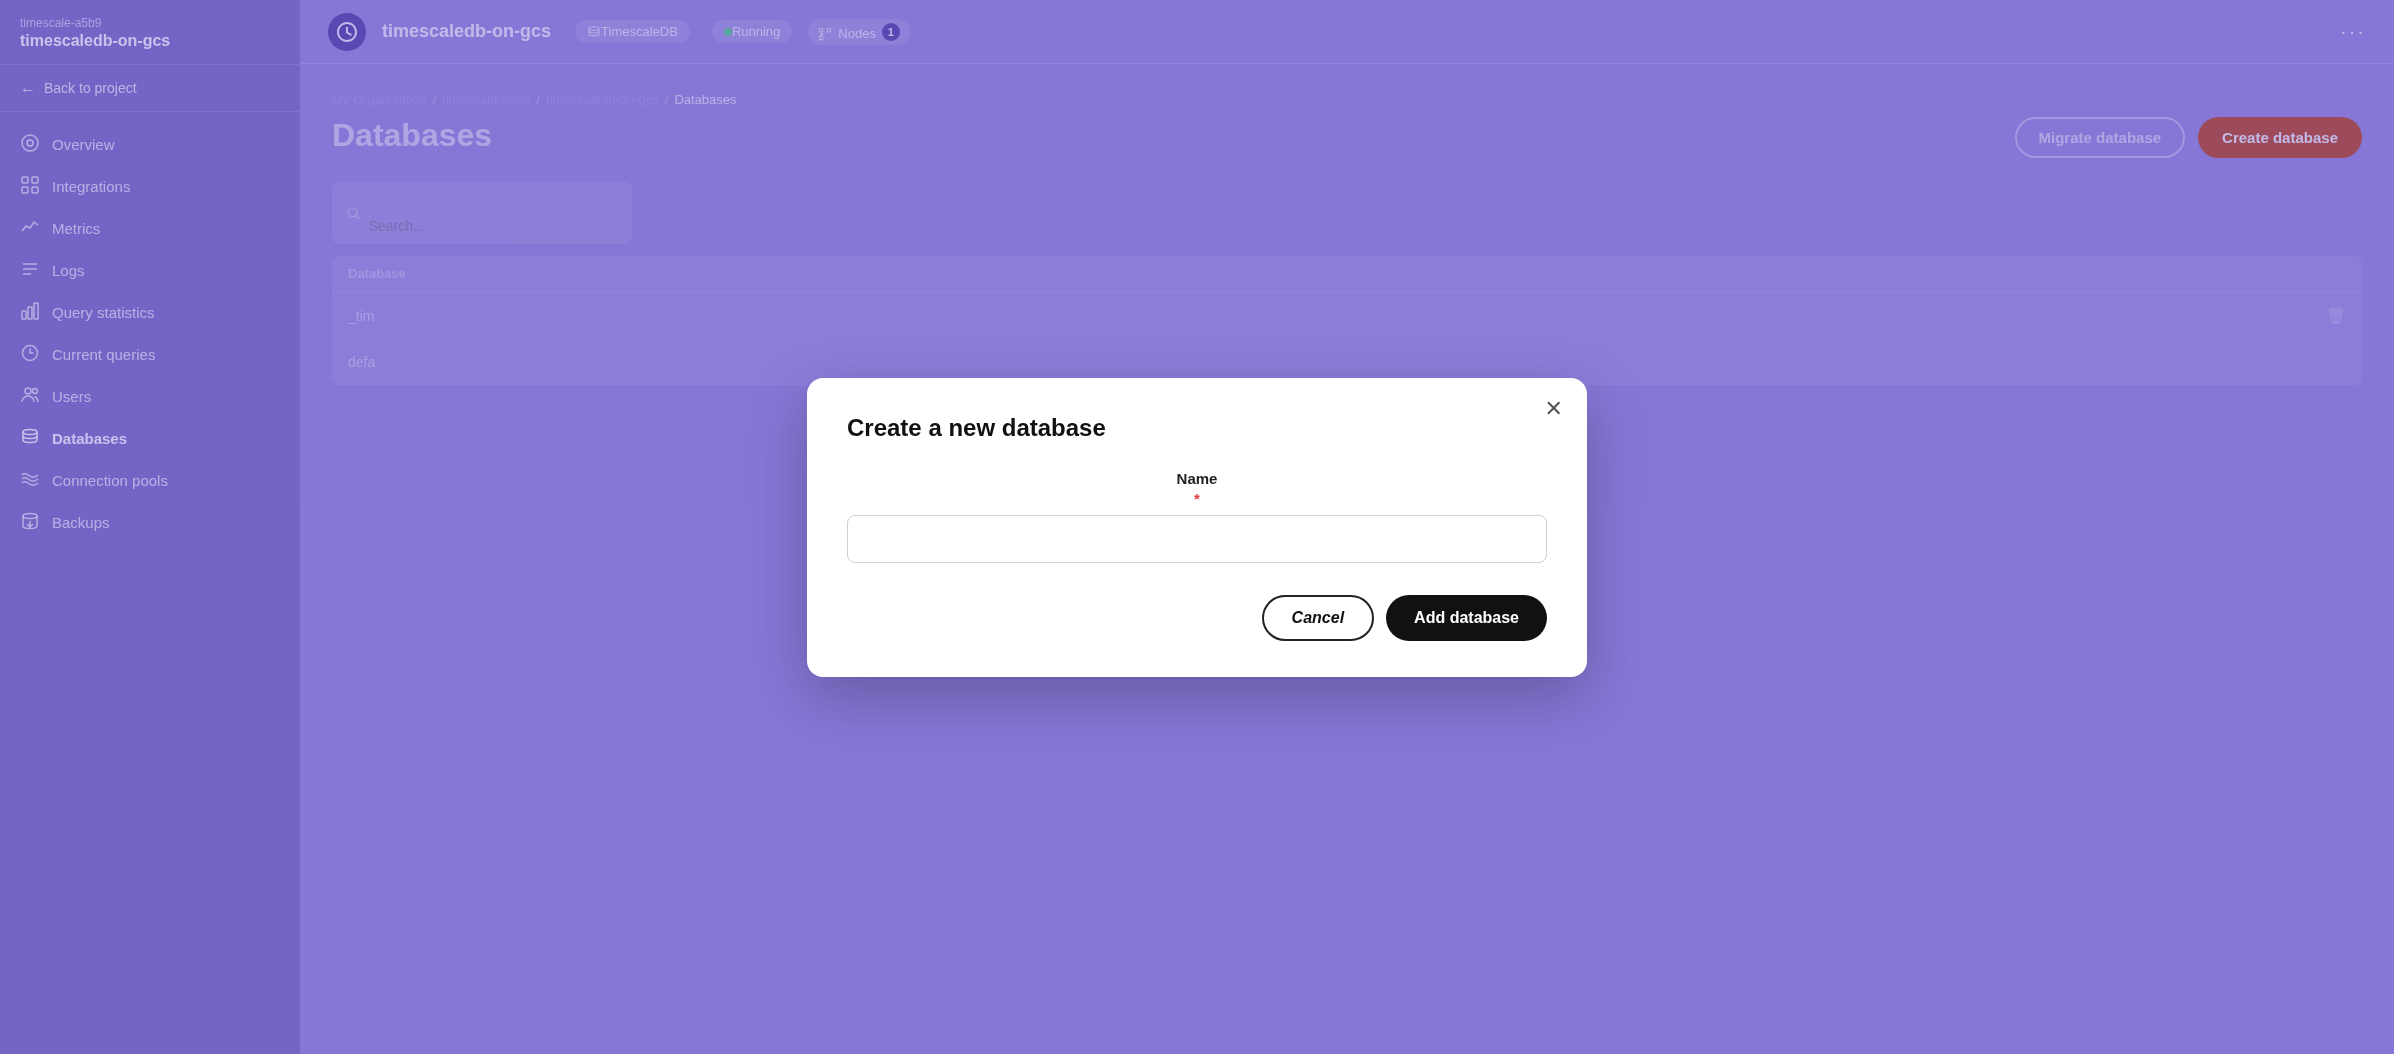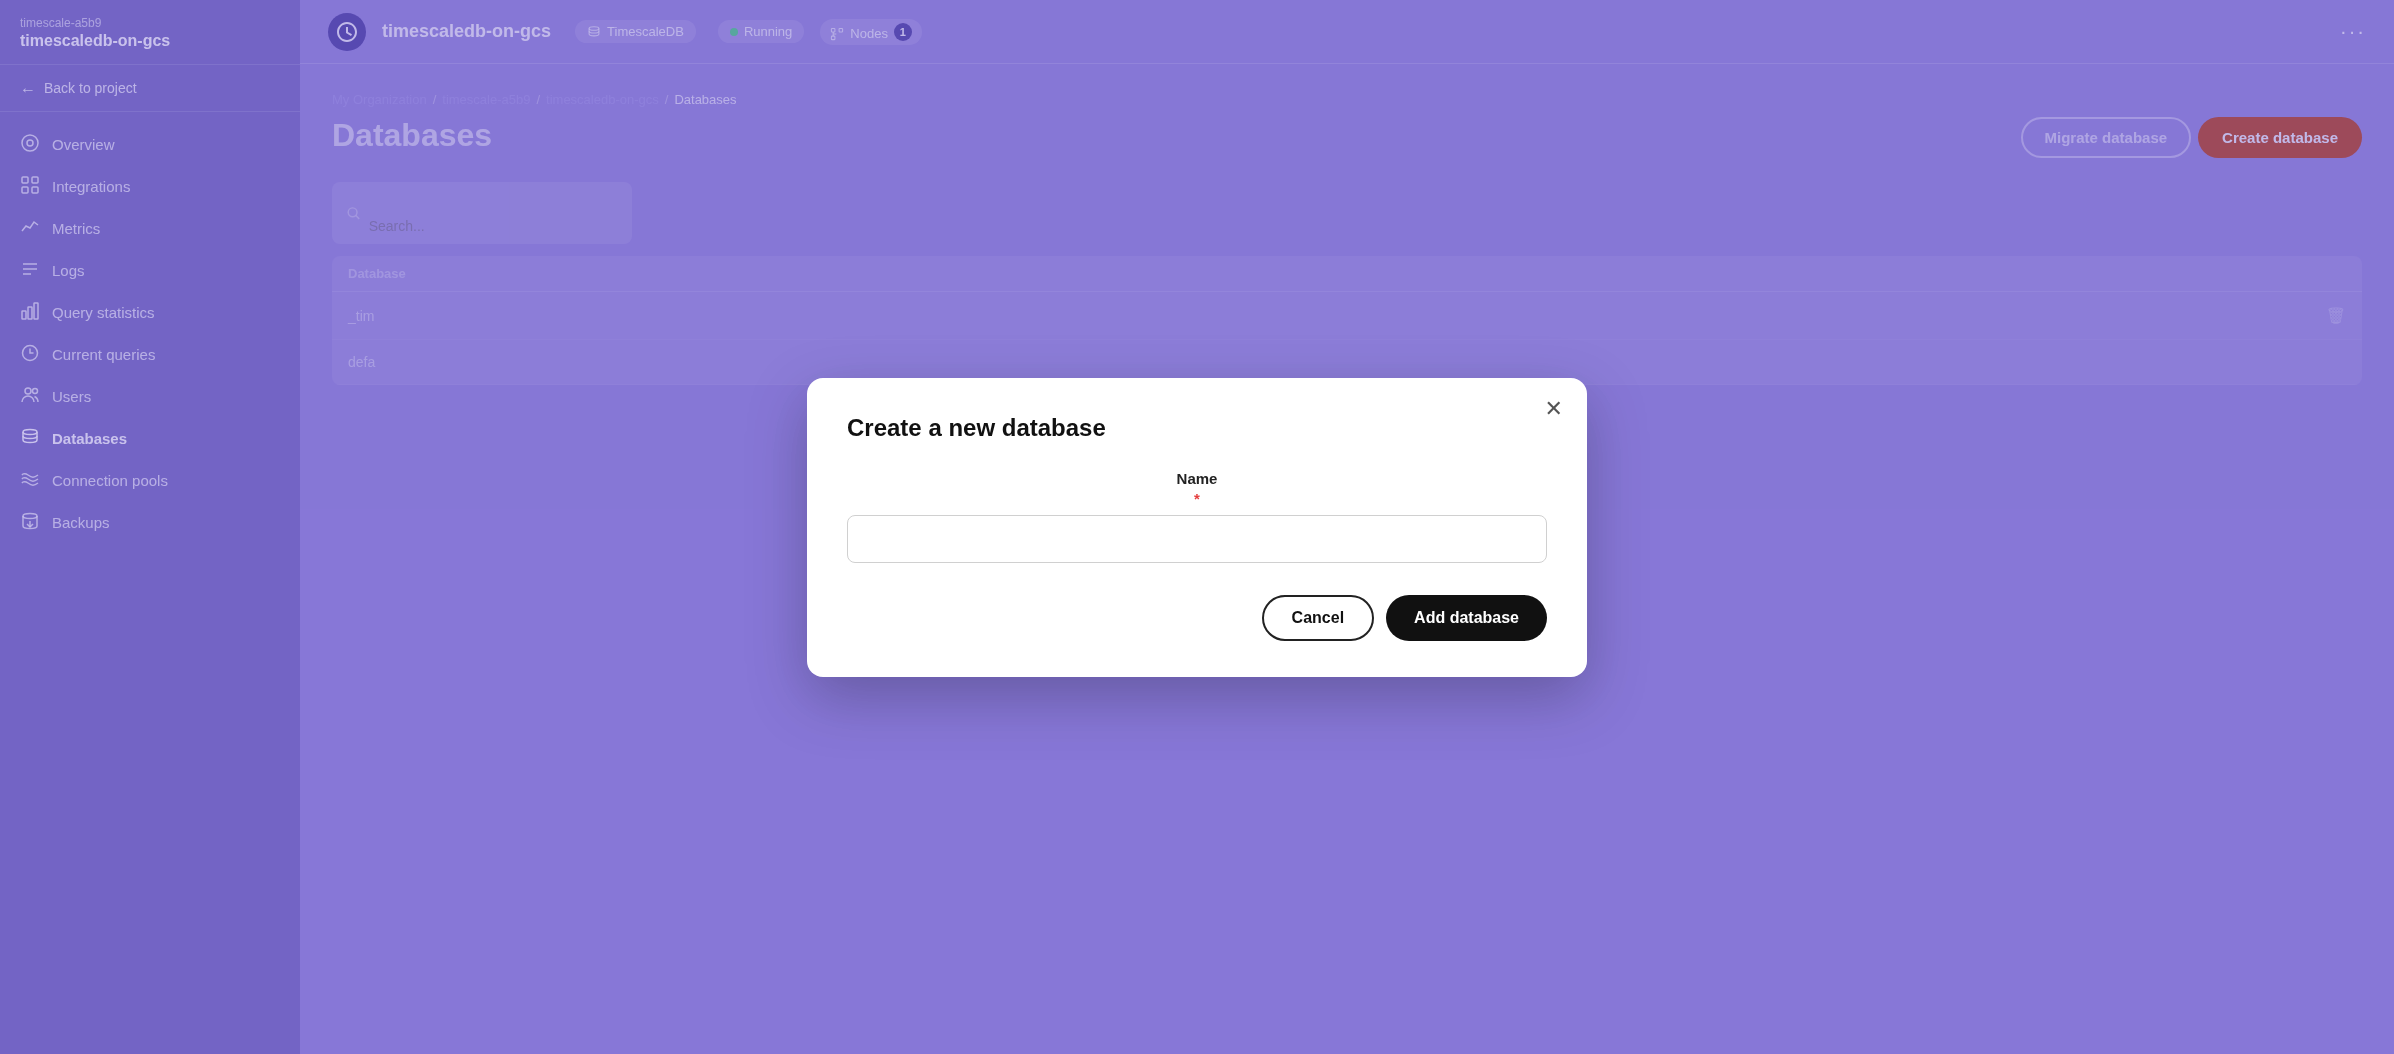--- a/index.html
+++ b/index.html
@@ -102,21 +102,20 @@
     }
     .topbar-title {
       font-size: 18px;
       font-weight: 600;
       color: white;
       margin-right: 8px;
     }
     .topbar-badge {
       display: flex;
       align-items: center;
-      gap: 6px;
       background: rgba(255,255,255,0.15);
       border-radius: 20px;
       padding: 4px 12px;
       color: rgba(255,255,255,0.9);
       font-size: 13px;
     }
     .topbar-badge + .topbar-badge { margin-left: 6px; }
     .status-dot {
       width: 8px;
       height: 8px;
@@ -176,21 +175,21 @@
       justify-content: space-between;
       margin-bottom: 24px;
     }
     .page-title {
       font-size: 32px;
       font-weight: 700;
       color: rgba(255,255,255,0.7);
     }
     .header-actions {
       display: flex;
-      gap: 7px;
+      gap: 13px;
       align-items: center;
     }
     .btn-outline {
       background: transparent;
       border: 2px solid rgba(255,255,255,0.5);
       border-radius: 999px;
       color: rgba(255,255,255,0.7);
       padding: 10px 22px;
       font-size: 15px;
       font-weight: 600;
@@ -321,20 +320,21 @@
     }
     .modal-cancel {
       background: white;
       border: 2px solid #222;
       border-radius: 999px;
       padding: 12px 28px;
       font-size: 16px;
       font-weight: 600;
       cursor: pointer;
       color: #111;
+      font-style: italic;
     }
     .modal-submit {
       background: #111;
       border: none;
       border-radius: 999px;
       padding: 12px 28px;
       font-size: 16px;
       font-weight: 700;
       cursor: pointer;
       color: white;

